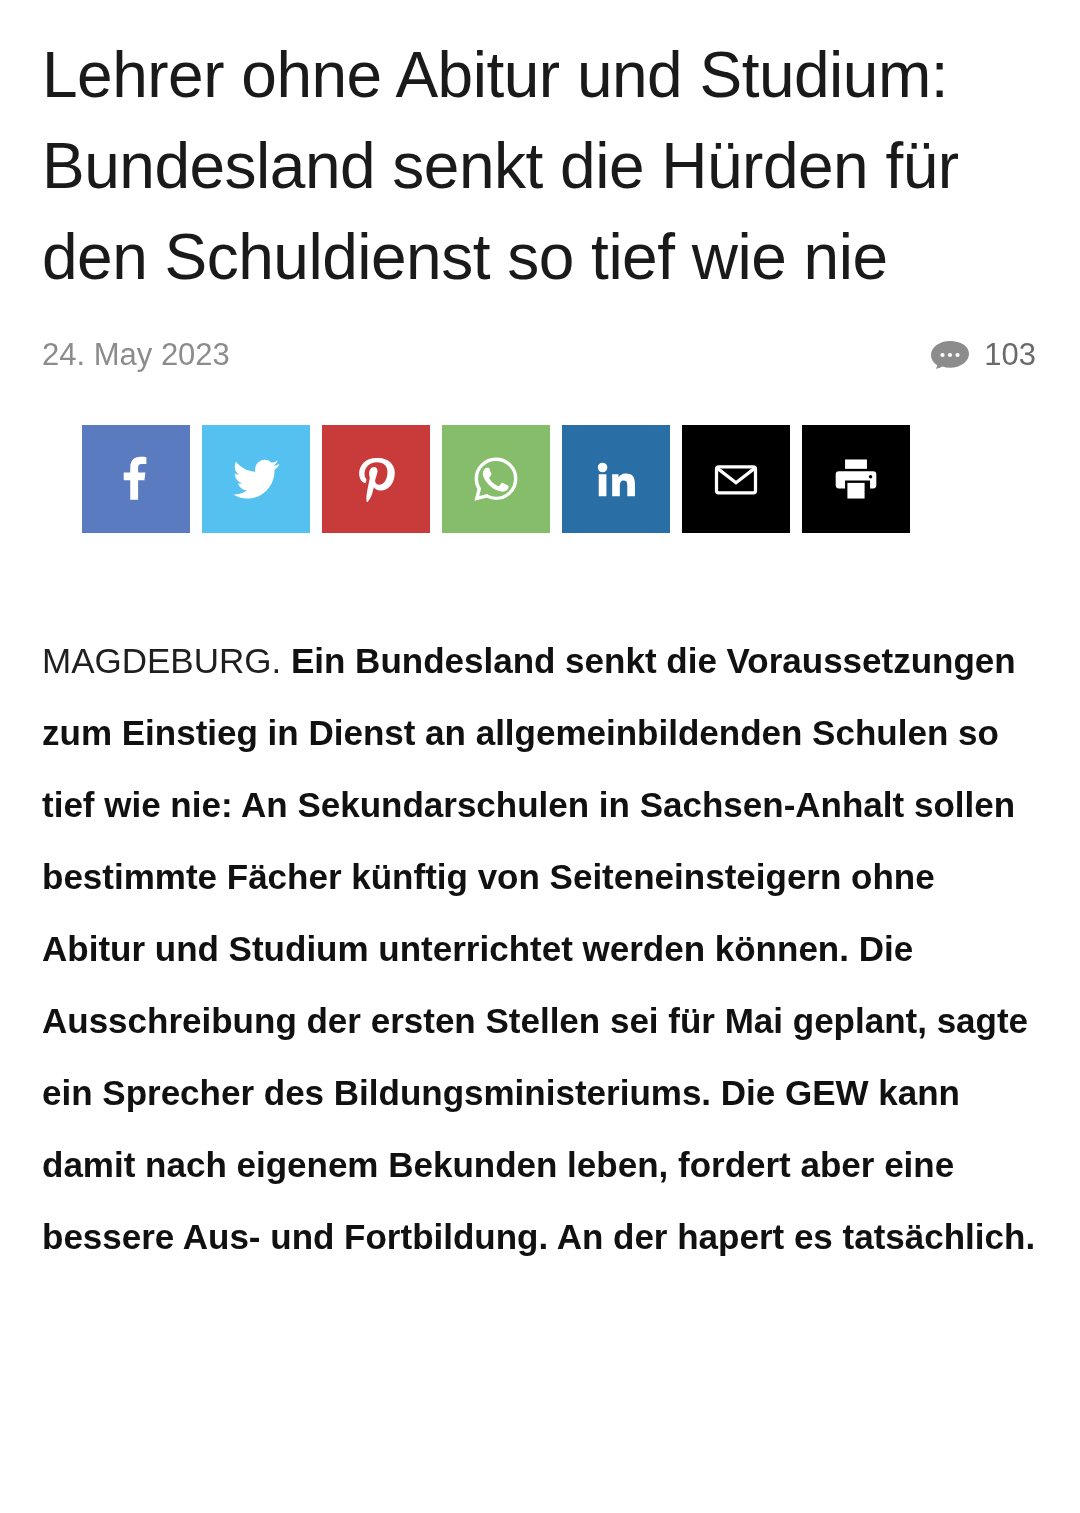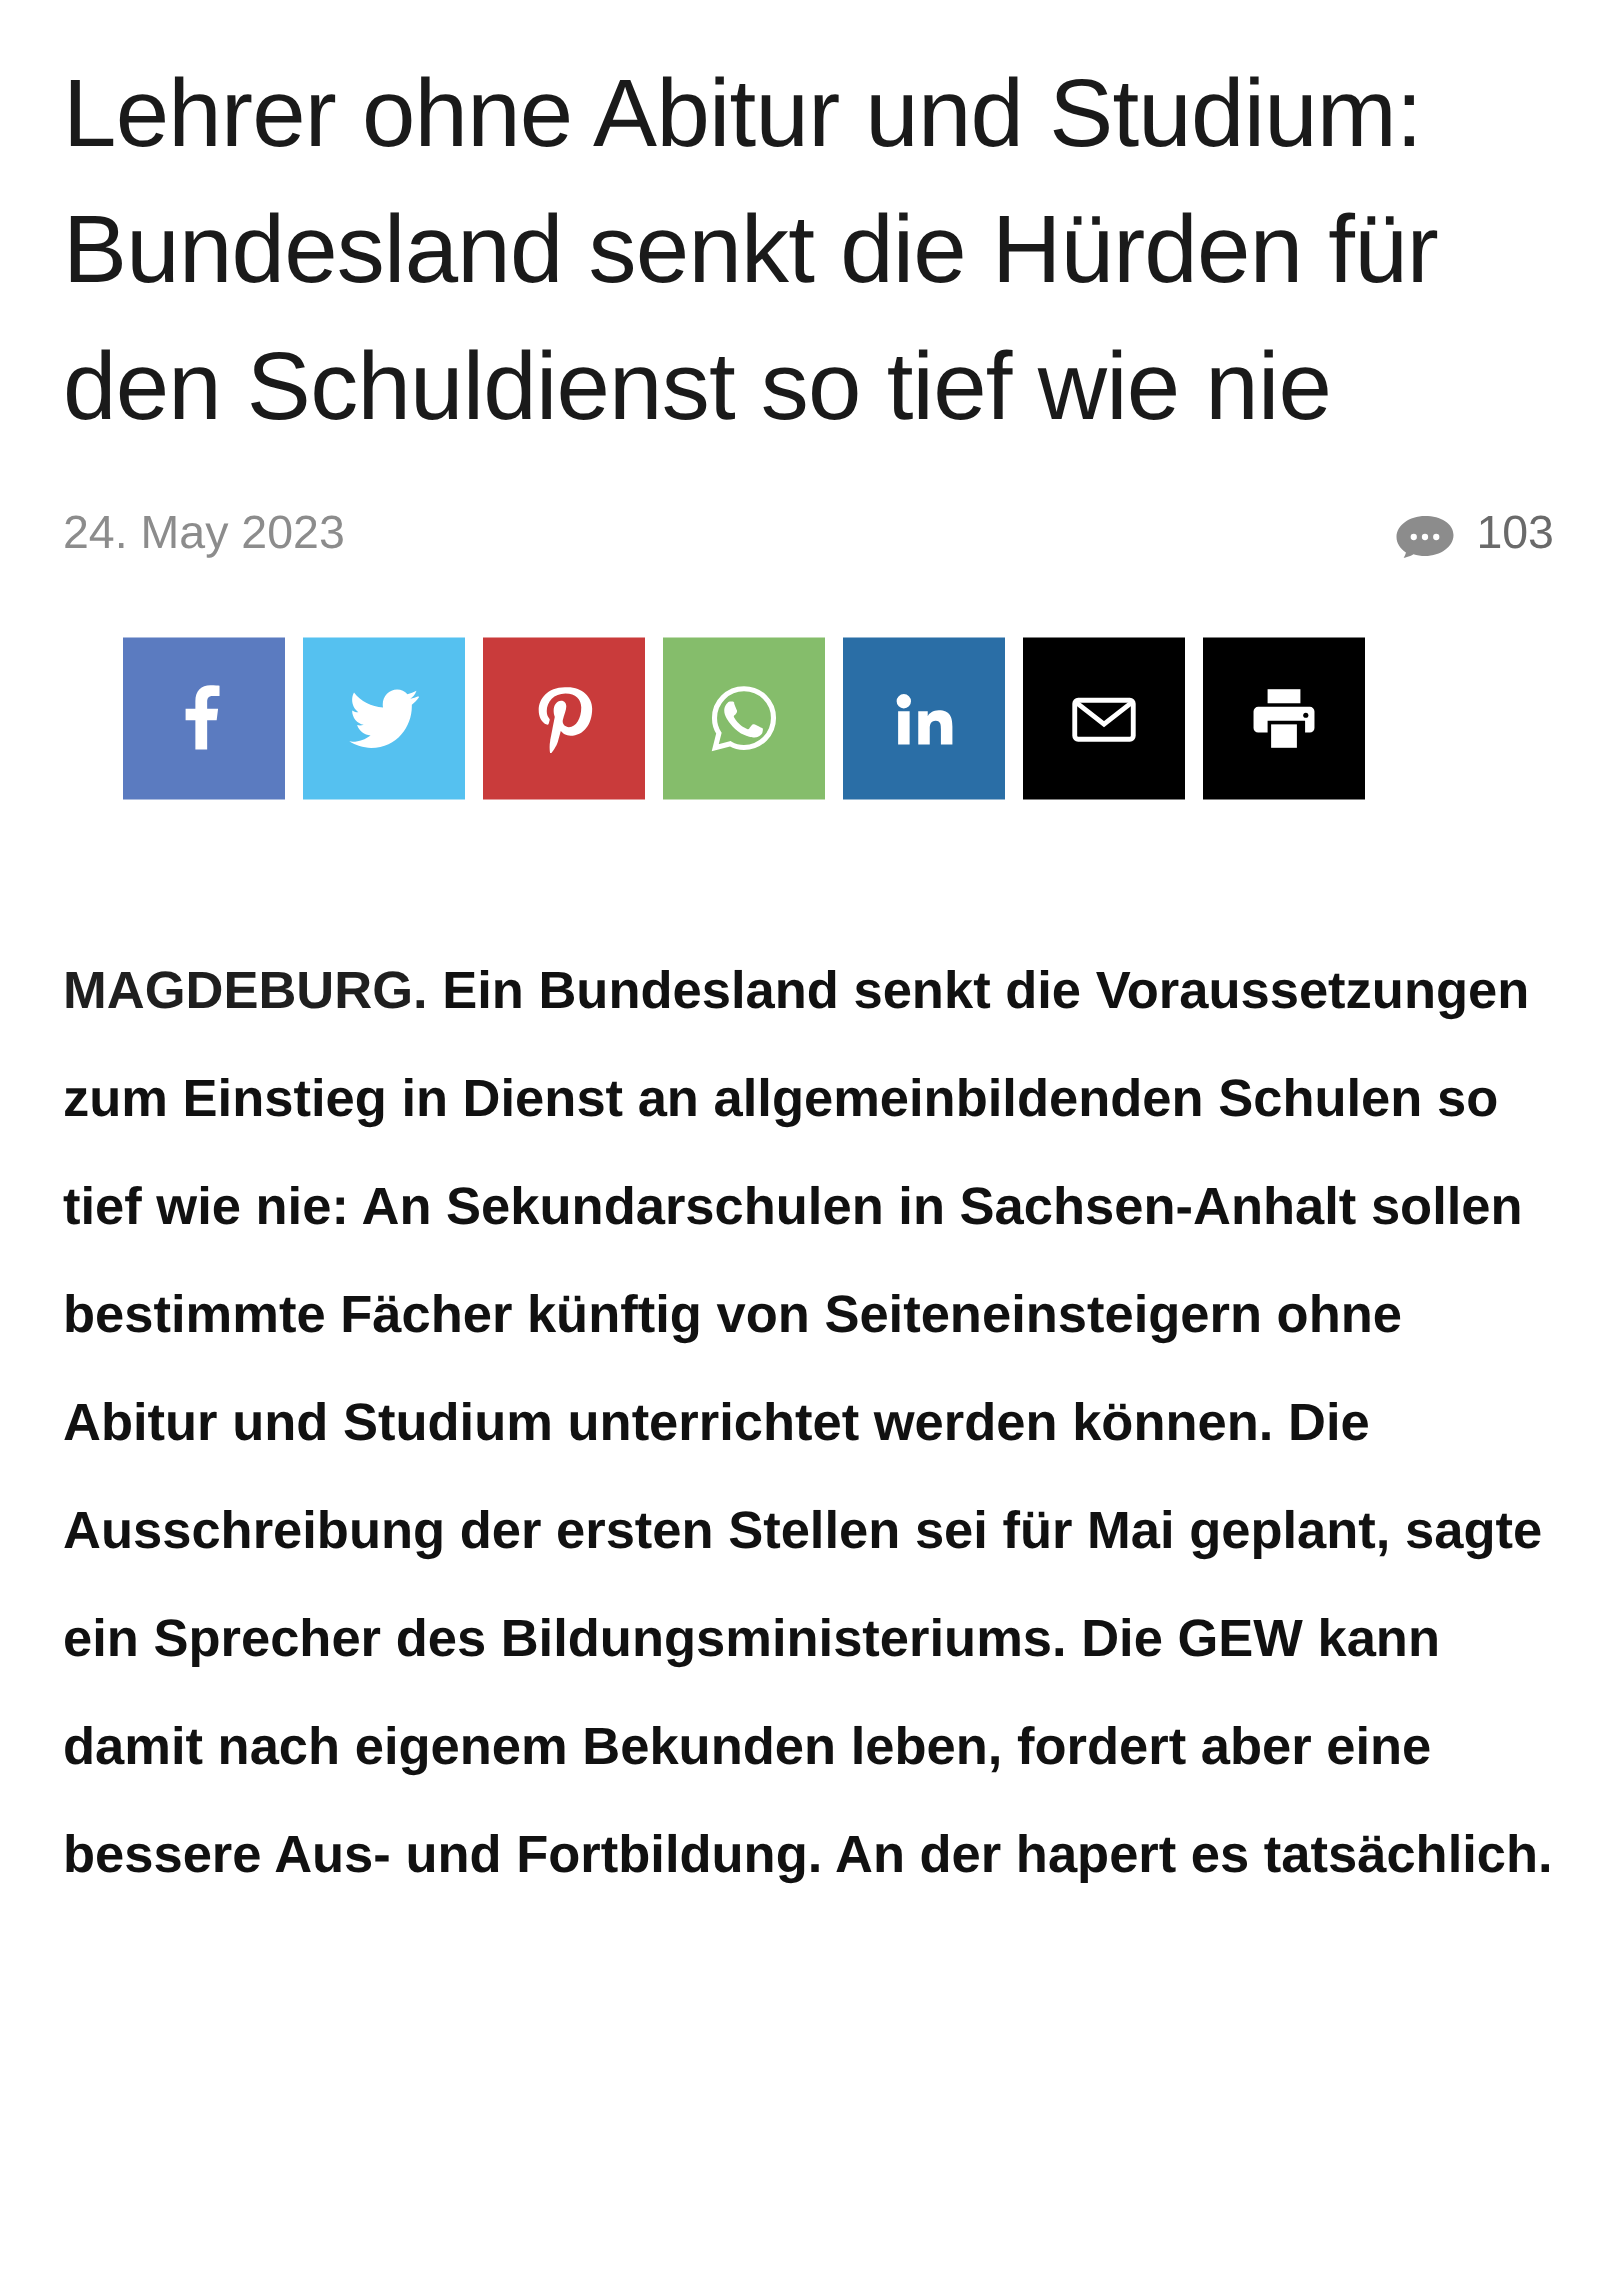--- a/index.html
+++ b/index.html
@@ -42,21 +42,21 @@
     margin-bottom: 0;
     padding-right: 2px;
   }
   .meta-date {
     font-size: 31px;
     color: #8c8c8c;
     font-weight: 400;
   }
   .comment-group {
     display: flex;
-    align-items: flex-end;
+    align-items: center;
     gap: 14px;
   }
   .comment-icon {
     display: inline-flex;
     width: 40px;
     height: 30px;
     align-items: center;
     justify-content: center;
   }
   .comment-count {
@@ -86,21 +86,21 @@
 
   
   .article-body {
     margin-top: 92px;
     font-size: 35px;
     line-height: 2.06;
     color: #1f1f1f;
     max-width: 1000px;
   }
   .dateline {
-    font-weight: 700;
+    font-weight: 400;
     color: #1f1f1f;
   }
   .lede {
     font-weight: 700;
     color: #111111;
   }
 </style>
 </head>
 <body>
 

